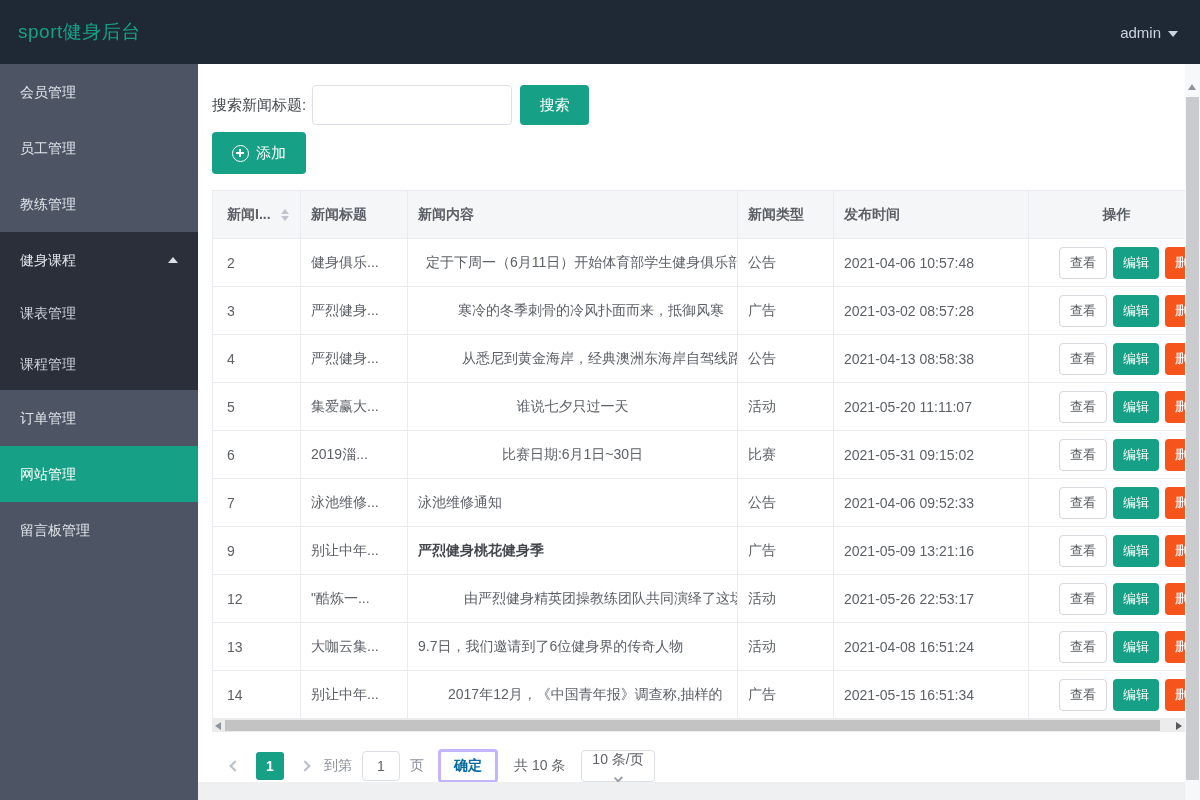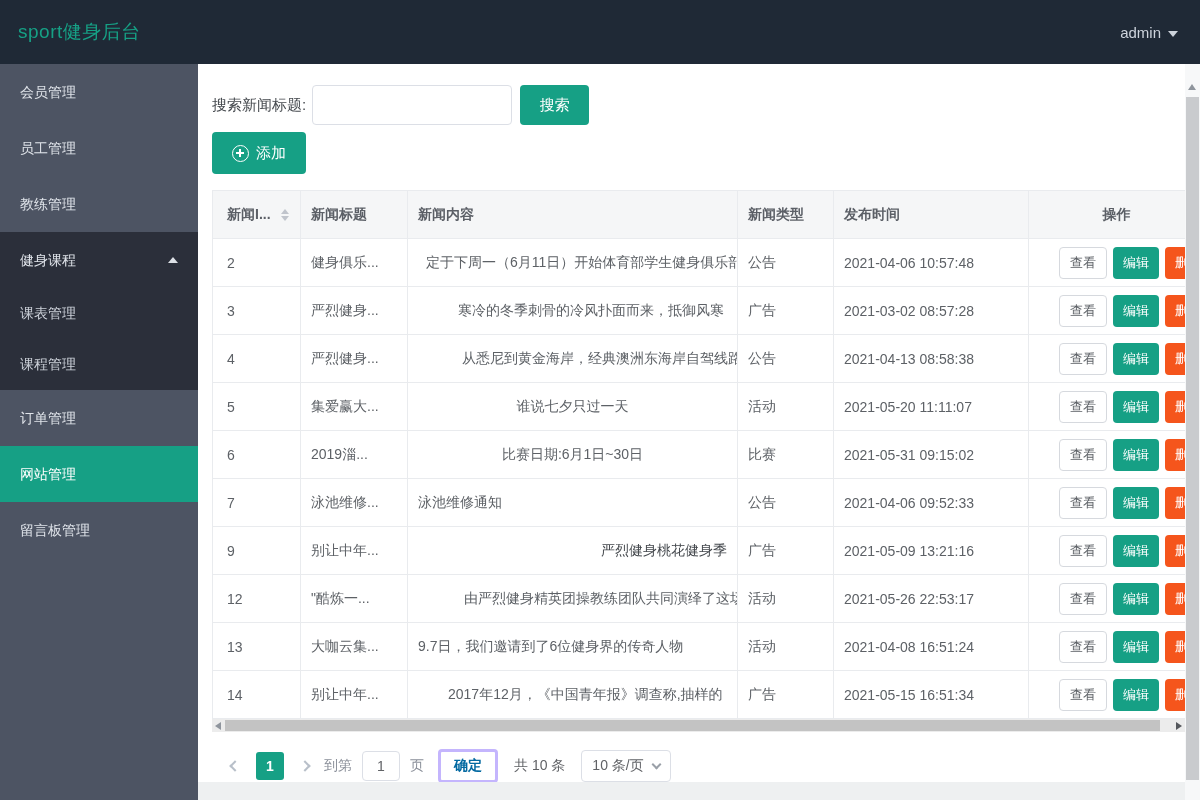--- a/index.html
+++ b/index.html
@@ -62,21 +62,21 @@
   .pg-arrow { width:30px; display:flex; justify-content:center; align-items:center; color:#b8bfc9; cursor:pointer; }
   .chev { display:inline-block; width:8px; height:8px; border-left:2px solid currentColor; border-bottom:2px solid currentColor; }
   .chev.left { transform:rotate(45deg); }
   .chev.right { transform:rotate(-135deg); }
   .pg-page { width:28px; height:28px; background:#16a085; color:#fff; text-align:center; line-height:28px; border-radius:3px; font-weight:600; margin:0 6px; cursor:pointer; }
   .pg-goto { margin-left:4px; color:#8a8f99; }
   .pg-input { width:38px; height:30px; border:1px solid #dcdfe6; border-radius:4px; text-align:center; font-size:14px; color:#606266; margin:0 10px; outline:none; }
   .pg-unit { color:#8a8f99; margin-right:14px; }
   .btn-confirm { height:34px; padding:0 13px; background:#fff; border:3px solid #c4b5fd; border-radius:4px; color:#0369a1; font-weight:600; font-size:14px; cursor:pointer; }
   .pg-total { margin:0 16px; color:#606266; }
-  .pg-size { height:32px; border:1px solid #dcdfe6; border-radius:4px; display:flex; align-items:center; padding:0 10px; gap:9px; cursor:pointer; color:#606266; }
+  .pg-size { height:32px; border:1px solid #dcdfe6; border-radius:4px; display:flex; align-items:center; padding:0 10px; gap:9px; cursor:pointer; color:#606266;flex-direction:column; }
   .pg-size .chev.down { width:7px; height:7px; transform:rotate(-45deg); margin-top:-3px; color:#9aa0a8; }
 
   .bottom-strip { position:absolute; left:198px; bottom:0; width:1002px; height:18px; background:#eef0f1; }
 
   
   .v-scrollbar { position:absolute; top:64px; right:0; width:15px; height:736px; background:#f7f8f9; z-index:40; }
   .v-arrow { position:absolute; top:20px; left:3px; width:0; height:0; border:4.5px solid transparent; border-bottom:6px solid #8f959d; border-top:none; }
   .v-thumb { position:absolute; top:33px; left:1px; width:13px; height:683px; background:#c9cbce; }
 </style>
 </head>
@@ -191,21 +191,21 @@
             <td class="c-id">7</td>
             <td>泳池维修...</td>
             <td class="c-content" style="text-align: left;">泳池维修通知</td>
             <td>公告</td>
             <td>2021-04-06 09:52:33</td>
             <td class="c-actions"><button class="mini btn-view">查看</button><button class="mini btn-edit">编辑</button><button class="mini btn-del">删除</button></td>
           </tr>
           <tr>
             <td class="c-id">9</td>
             <td>别让中年...</td>
-            <td class="c-content" style="text-align: right; font-weight: 400; color: rgb(68, 72, 77);">严烈健身桃花健身季</td>
+            <td class="c-content" style="text-align: left; font-weight: 700; color: rgb(68, 72, 77);">严烈健身桃花健身季</td>
             <td>广告</td>
             <td>2021-05-09 13:21:16</td>
             <td class="c-actions"><button class="mini btn-view">查看</button><button class="mini btn-edit">编辑</button><button class="mini btn-del">删除</button></td>
           </tr>
           <tr>
             <td class="c-id">12</td>
             <td>"酷炼一...</td>
             <td class="c-content" style="text-align: left; padding-left: 56px;">由严烈健身精英团操教练团队共同演绎了这场</td>
             <td>活动</td>
             <td>2021-05-26 22:53:17</td>

